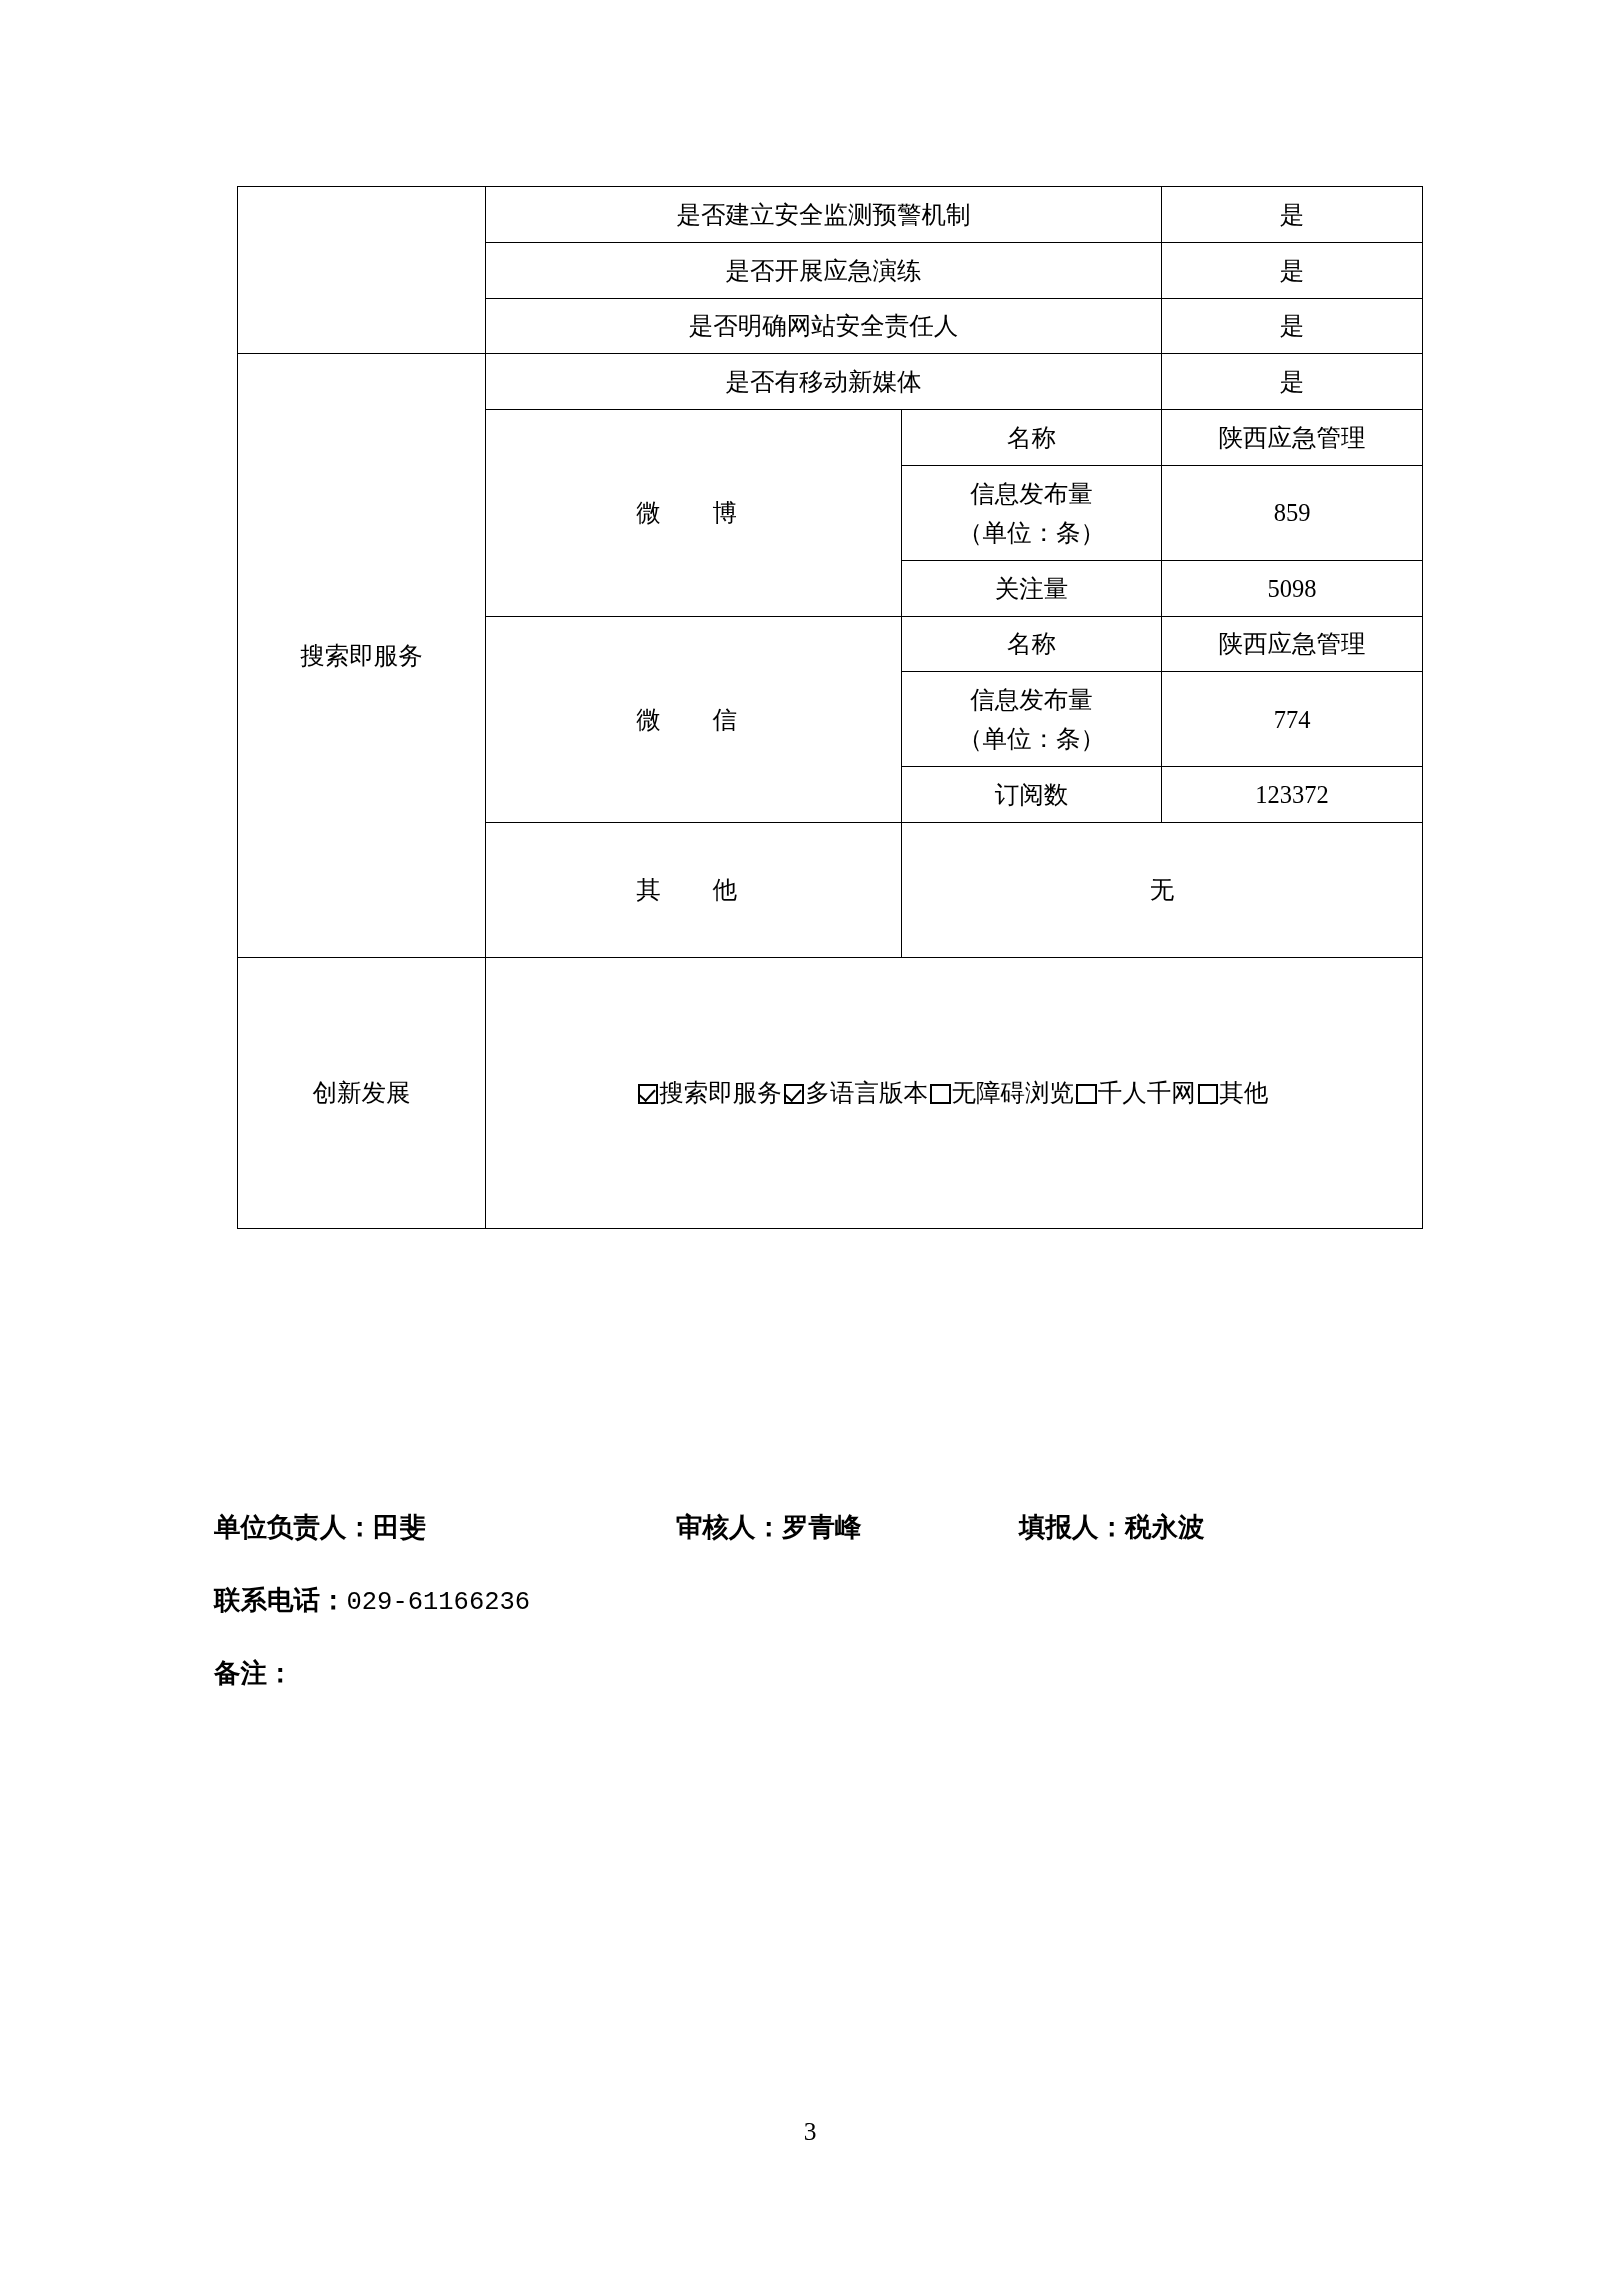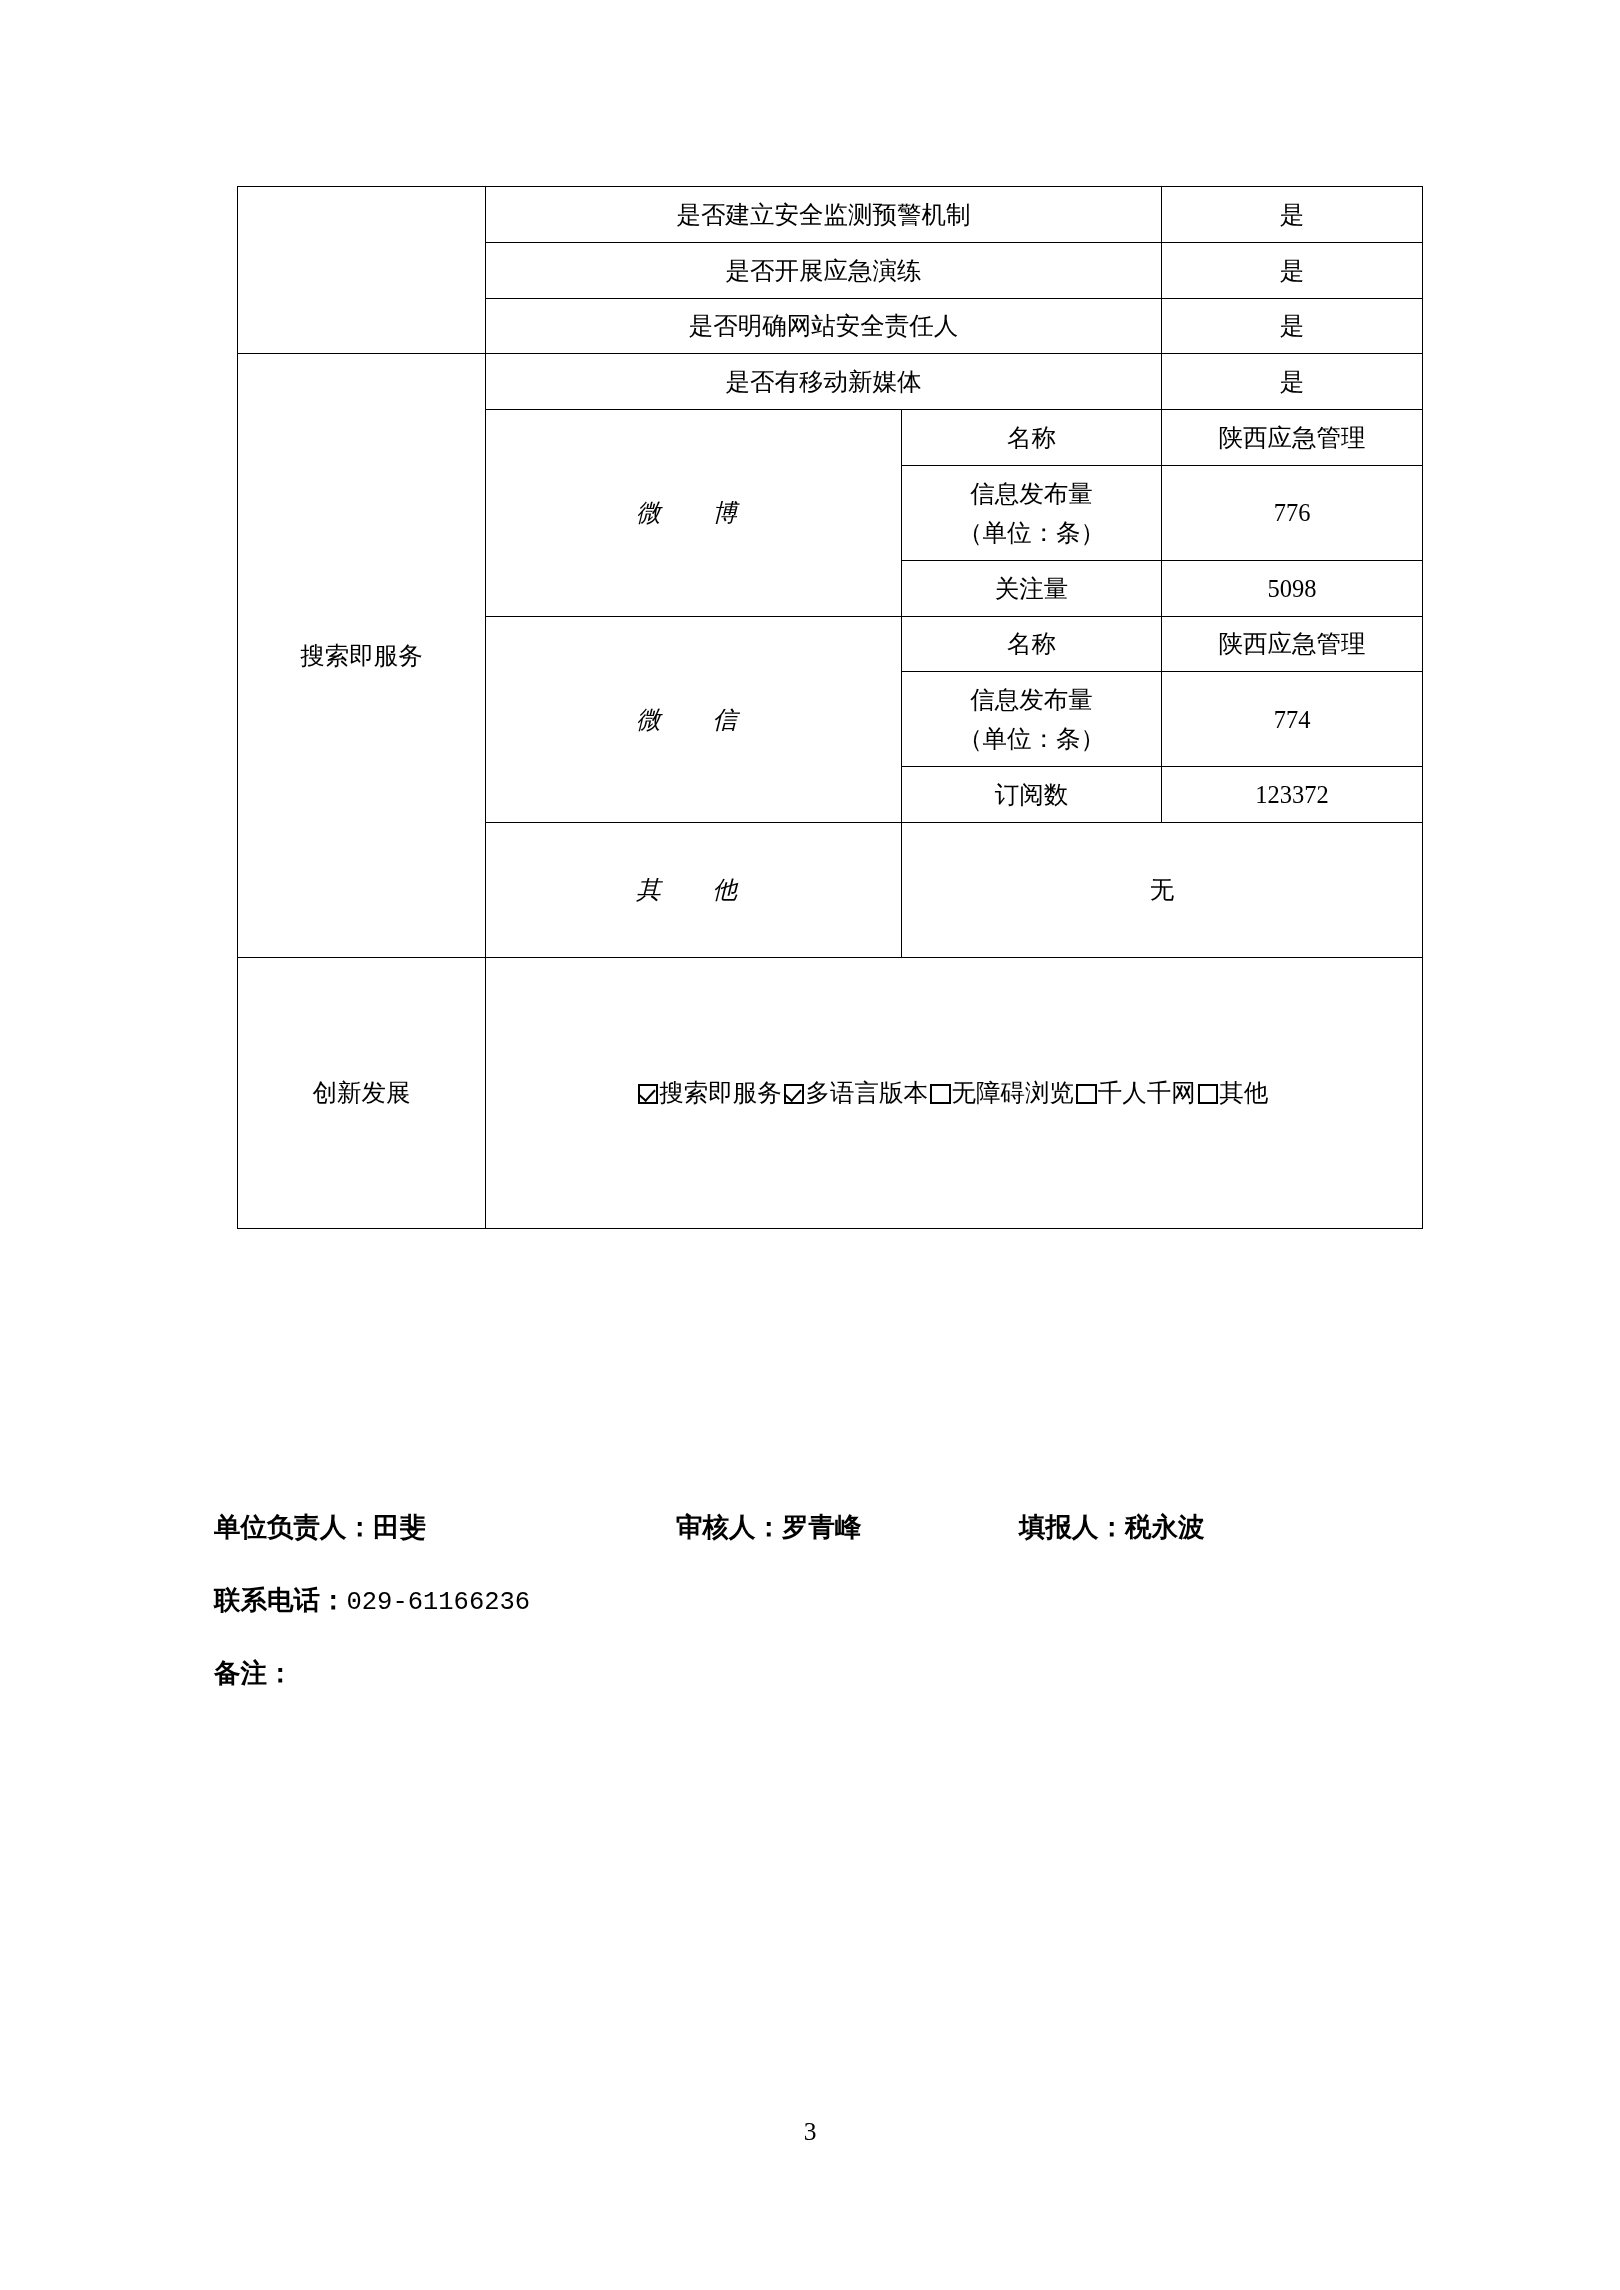--- a/index.html
+++ b/index.html
@@ -39,21 +39,20 @@
     font-family: "Liberation Serif", "DejaVu Serif", serif;
   }
   .w1 { width: 248px; }
   .w2 { width: 416px; }
   .w3 { width: 260px; }
   .w4 { width: 261px; }
   .tall-cell { height: 118px; }
   .spaced {
     letter-spacing: 13.7px;
     padding-left: 13.7px;
-    font-style: italic;
   }
   .two-line { line-height: 1.55; }
 
   .innovation-label {
     font-size: 24.5px;
   }
   .innovation-cell {
     height: 255px;
     text-align: center;
     vertical-align: middle;
@@ -156,21 +155,21 @@
       <tr>
         <td rowspan="3" class="spaced">微　博</td>
         <td>名称</td>
         <td>陕西应急管理</td>
       </tr>
       <tr>
         <td class="two-line">
           <div>信息发布量</div>
           <div>（单位：条）</div>
         </td>
-        <td>776</td>
+        <td>859</td>
       </tr>
       <tr>
         <td>关注量</td>
         <td>5098</td>
       </tr>
 
       <tr>
         <td rowspan="3" class="spaced">微　信</td>
         <td>名称</td>
         <td>陕西应急管理</td>

